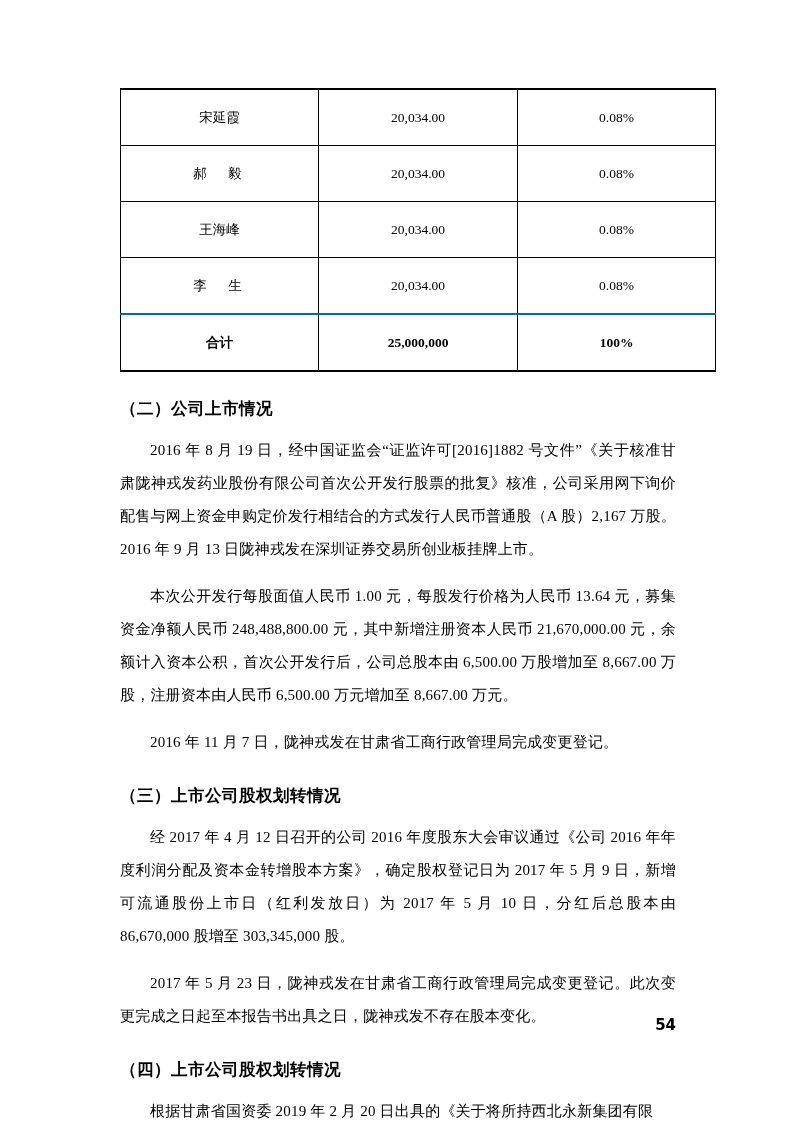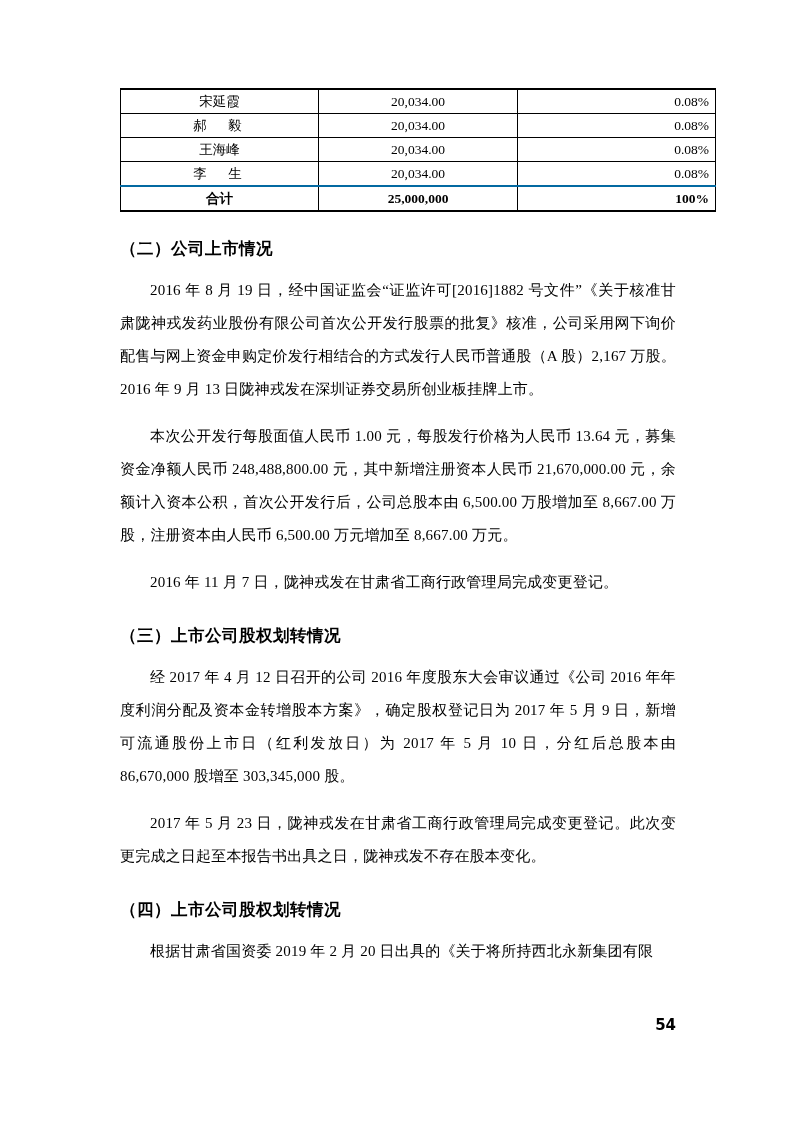--- a/index.html
+++ b/index.html
@@ -28,34 +28,34 @@
   
   table.shareholders {
     border-collapse: collapse;
     width: 556px;
     table-layout: fixed;
     font-size: 13.5px;
   }
   table.shareholders td {
     border: 1px solid #000000;
     height: 23px;
-    padding: 0 6px;
+    padding: 16px 6px;
     vertical-align: middle;
     font-family: "Liberation Serif", "DejaVu Serif", serif;
   }
   td.c-name {
     text-align: center;
     width: 185px;
   }
   td.c-amount {
     text-align: center;
     width: 186px;
   }
   td.c-pct {
-    text-align: right;
+    text-align: center;
     width: 185px;
   }
   tr.total td {
     font-weight: bold;
     border-top: 2px solid #0369a1;
     border-bottom: 2px solid #000000;
   }
   table.shareholders tr:first-child td {
     border-top: 2px solid #000000;
   }

